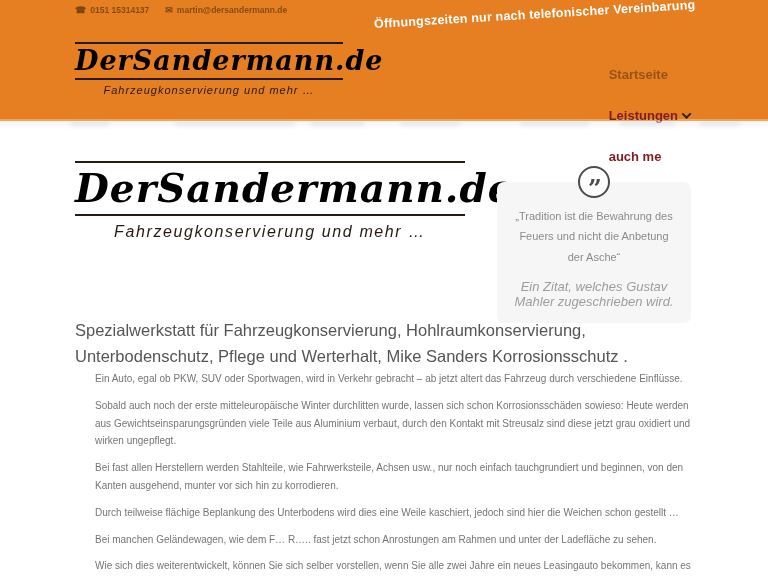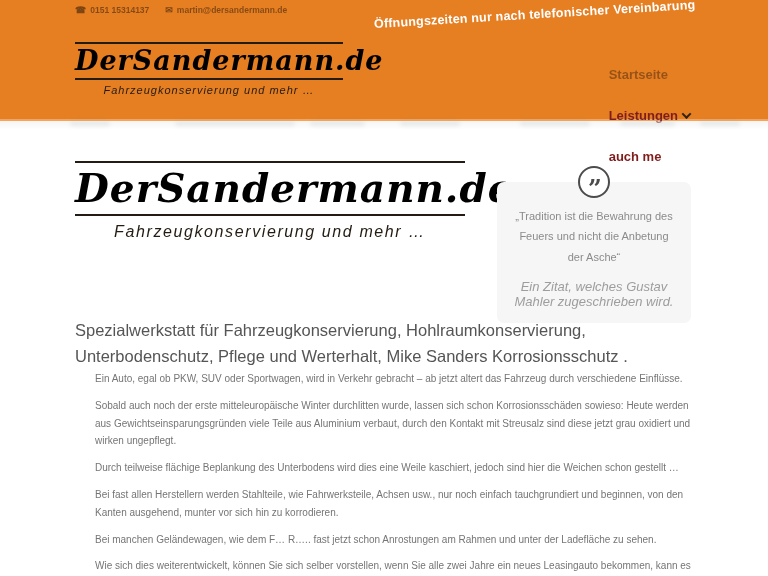--- a/index.html
+++ b/index.html
@@ -139,19 +139,19 @@
       </div>
     <div class="quote-text">„Tradition ist die Bewahrung des Feuers und nicht die Anbetung der Asche“</div>
     <div class="quote-attr">Ein Zitat, welches Gustav Mahler zugeschrieben wird.</div>
   </aside>
 
   <h1 class="page-heading">Spezialwerkstatt für Fahrzeugkonservierung, Hohlraumkonservierung, Unterbodenschutz, Pflege und Werterhalt, Mike Sanders Korrosionsschutz .</h1>
 
   <div class="body-copy">
     <p>Ein Auto, egal ob PKW, SUV oder Sportwagen, wird in Verkehr gebracht  – ab jetzt altert das Fahrzeug durch verschiedene Einflüsse.</p>
     <p>Sobald auch noch der erste mitteleuropäische Winter durchlitten wurde, lassen sich schon Korrosionsschäden sowieso: Heute werden aus Gewichtseinsparungsgründen viele Teile aus Aluminium verbaut, durch den Kontakt mit Streusalz sind diese jetzt grau oxidiert und wirken ungepflegt.</p>
+    <p>Bei fast allen Herstellern werden Stahlteile, wie Fahrwerksteile, Achsen usw., nur noch einfach tauchgrundiert und beginnen, von den Kanten ausgehend, munter vor sich hin zu korrodieren.</p>
     <p>Durch teilweise flächige Beplankung des Unterbodens wird dies eine Weile kaschiert, jedoch sind hier die Weichen schon gestellt …</p>
-    <p>Bei fast allen Herstellern werden Stahlteile, wie Fahrwerksteile, Achsen usw., nur noch einfach tauchgrundiert und beginnen, von den Kanten ausgehend, munter vor sich hin zu korrodieren.</p>
     <p>Bei manchen Geländewagen, wie dem F… R….. fast jetzt schon Anrostungen am Rahmen und unter der Ladefläche zu sehen.</p>
     <p>Wie sich dies weiterentwickelt, können Sie sich selber vorstellen, wenn Sie alle zwei Jahre ein neues Leasingauto bekommen, kann es Ihnen sowieso egal sein. Wenn nicht:</p>
   </div>
 
 </main>
 
 </body></html>

